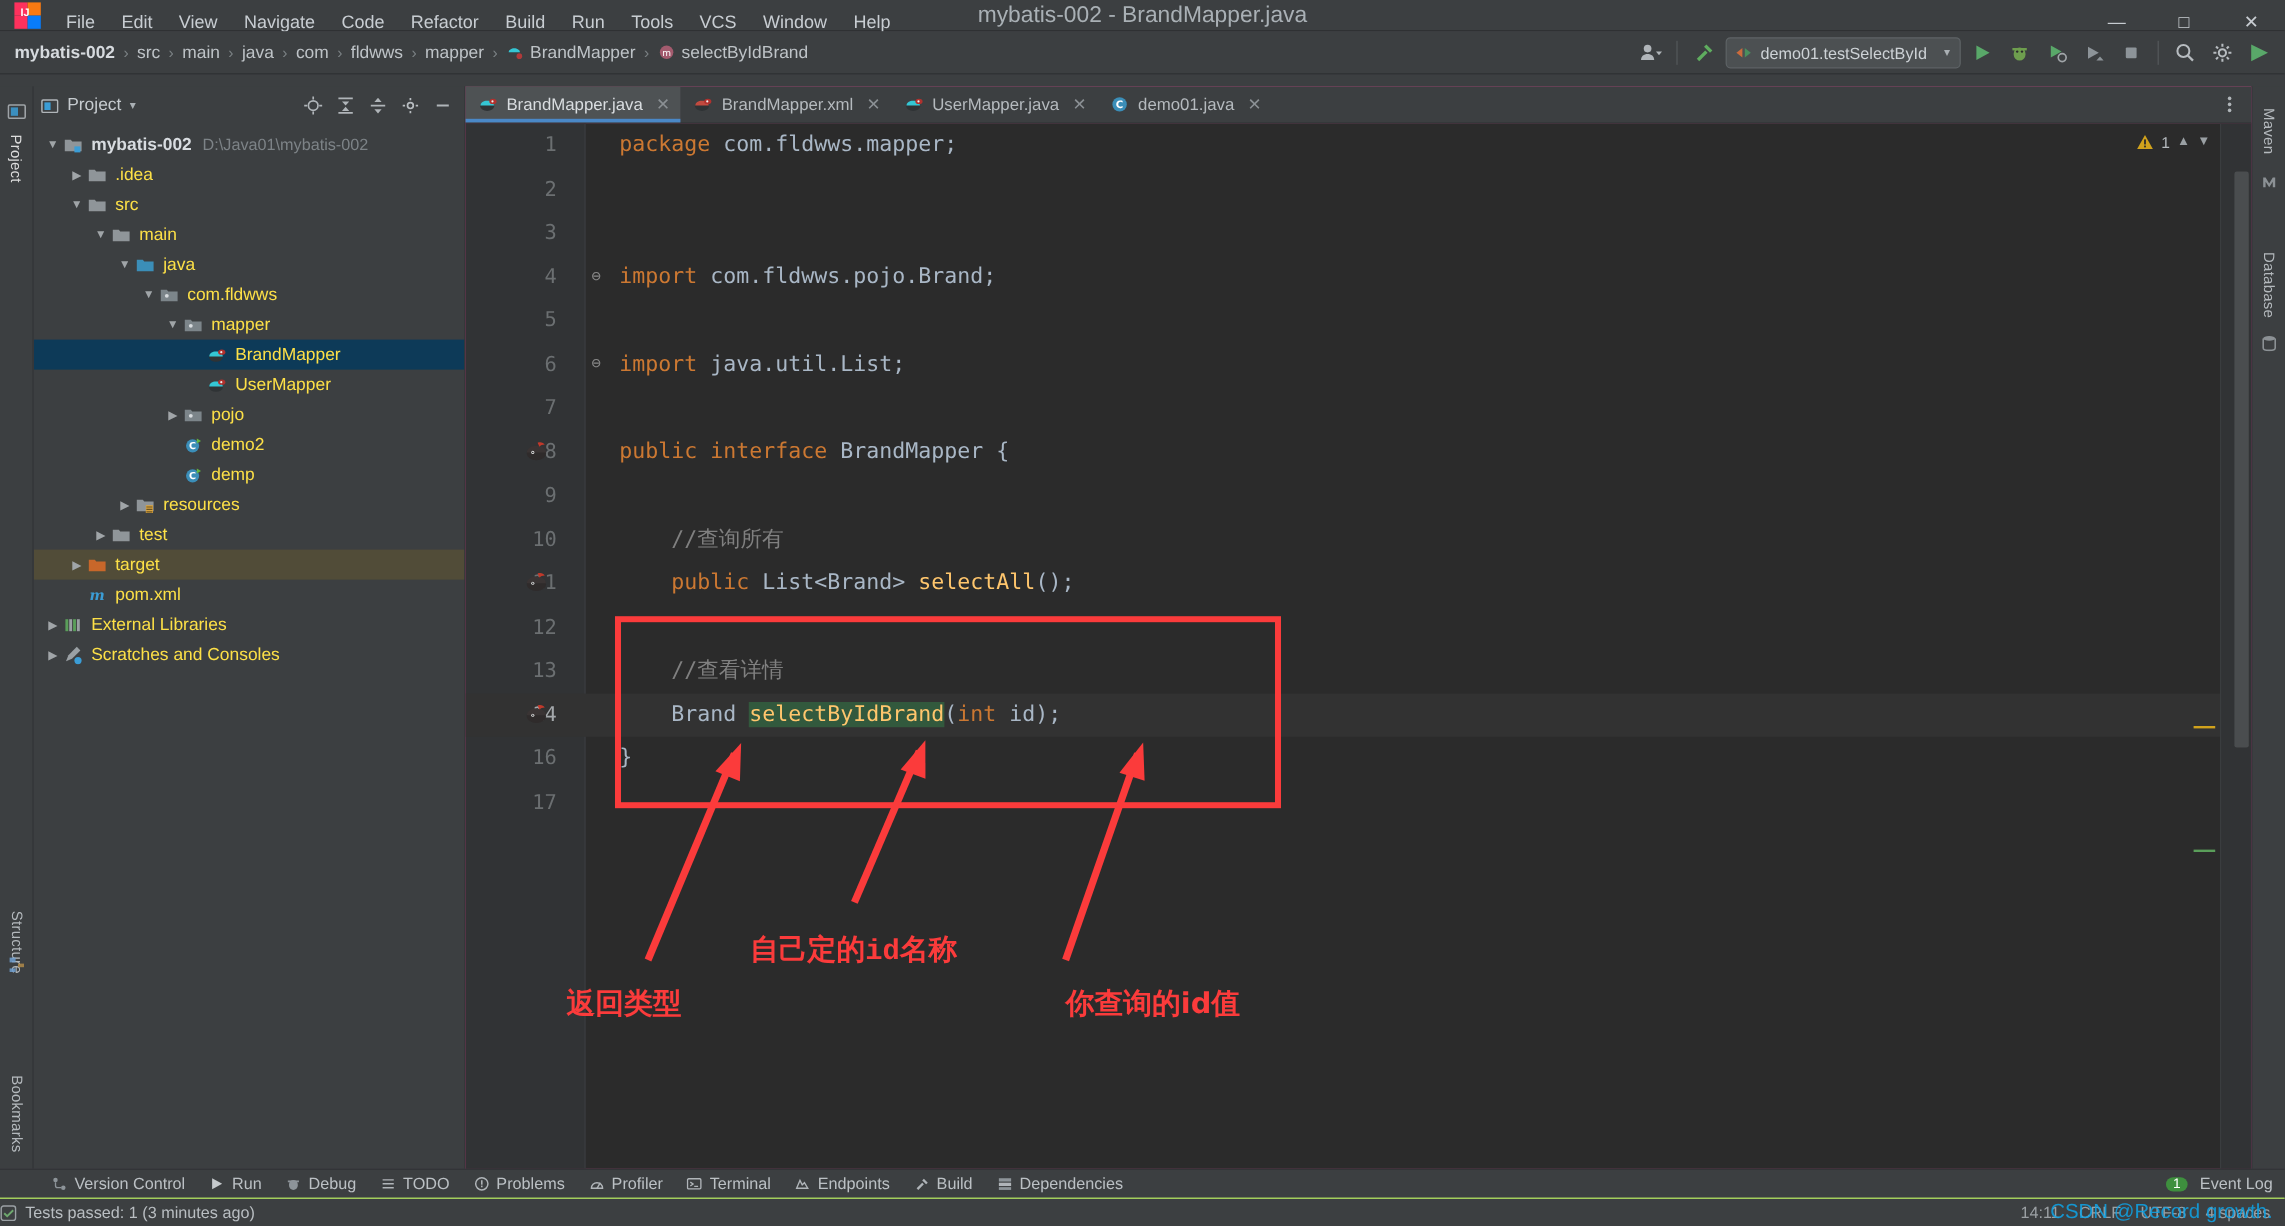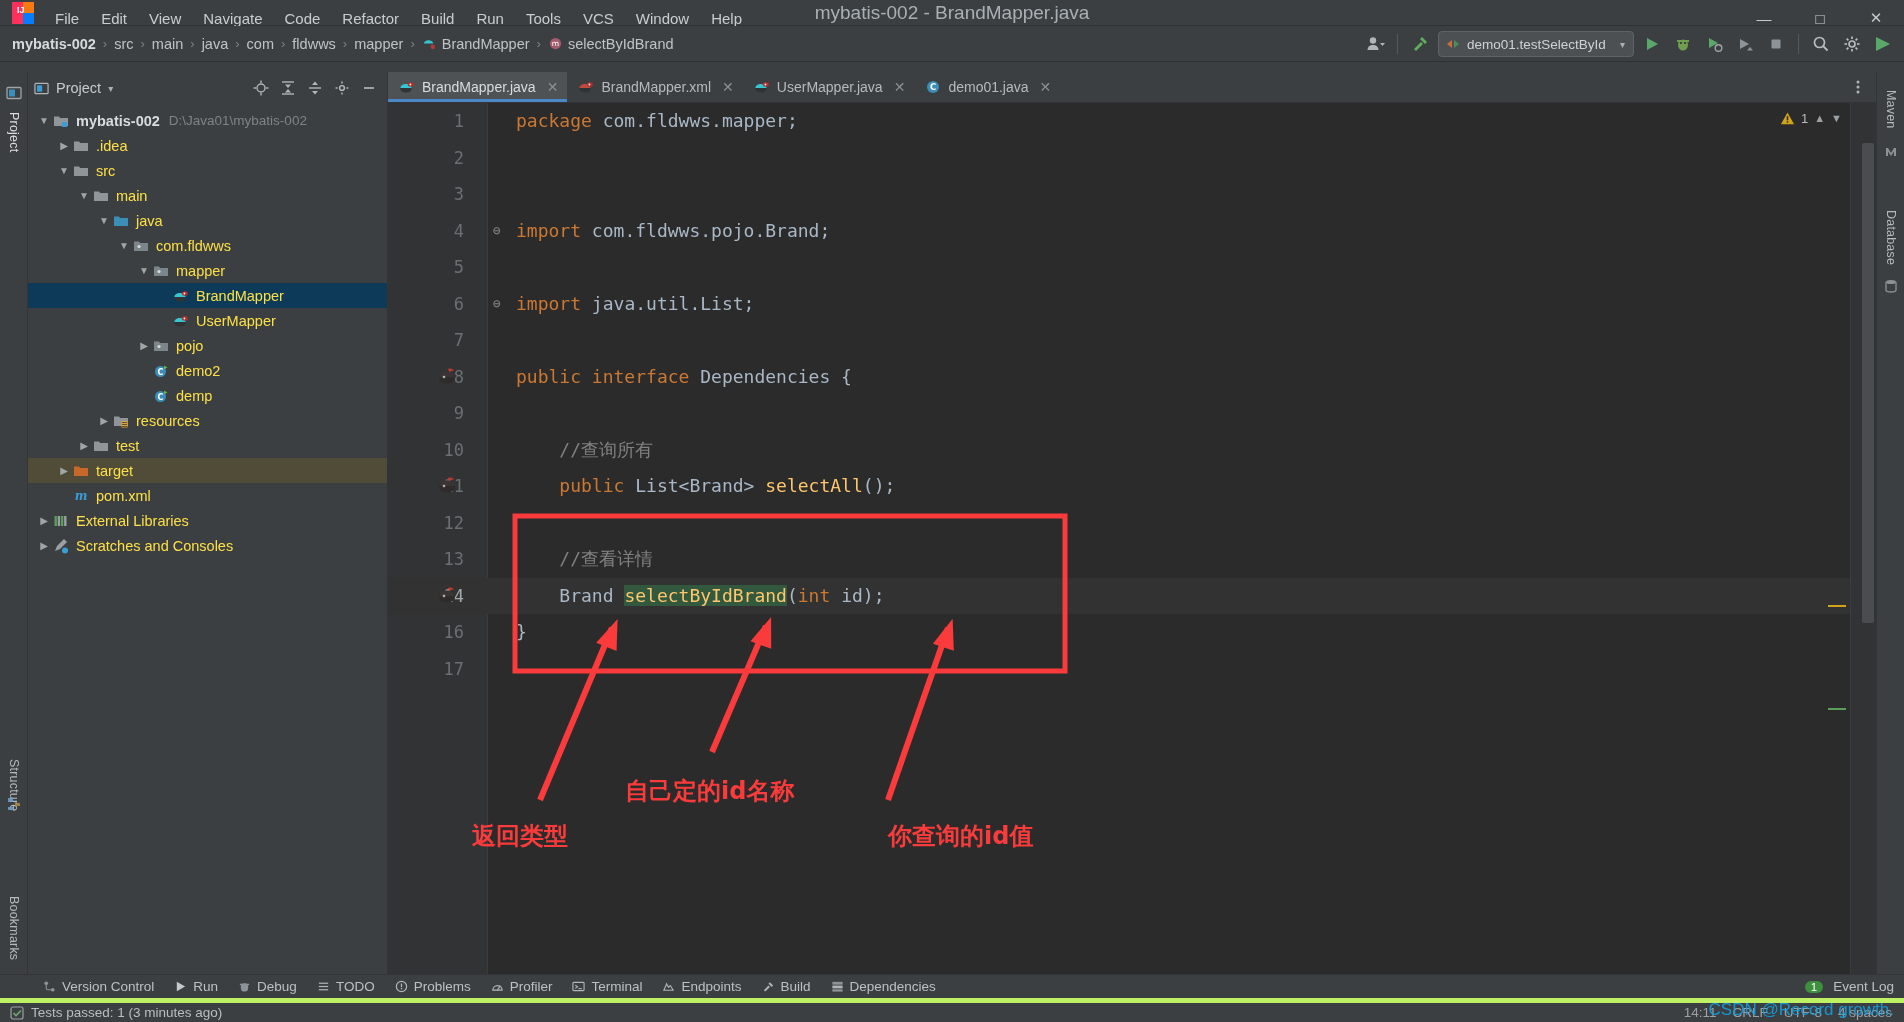--- a/index.html
+++ b/index.html
@@ -143,22 +143,22 @@
     position:absolute; left:0;right:0;bottom:24px; height:24px;
     background:#3c3f41; border-top:1px solid #323437;
     display:flex; align-items:center; gap:2px; padding-left:34px; font-size:13.5px; color:#bbc0c4;
   }
   .bb-item{ display:flex; align-items:center; gap:6px; padding:2px 9px; border-radius:3px;}
   .bb-right{ margin-left:auto; display:flex; align-items:center; gap:10px; padding-right:10px;}
   .badge{ background:#3e8f3e; color:#fff; border-radius:9px; padding:0px 6px; font-size:11.5px;}
 
   .statusbar{
     position:absolute; left:0;right:0;bottom:0; height:24px; background:#3c3f41;
-    display:flex; align-items:center; padding-left:10px; font-size:13.5px; color:#b9bec2;
-    border-top:5px solid #bef264;
+    display:flex; align-items:center; font-size:13.5px; color:#b9bec2;
+    border-top:1px solid #bef264;
   }
   .sb-right{ margin-left:auto; display:flex; align-items:center; gap:16px; padding-right:12px; color:#9ba0a4;}
   .watermark{ position:absolute; right:10px; bottom:2px; font-size:17px; color:#0ea5e9; opacity:.85;
     font-family:"Liberation Sans",sans-serif;}
   svg{display:block;}
 </style>
 </head>
 <body>
 
 <div id="app">
@@ -689,21 +689,21 @@
               <span class="lnum">8</span>
               <span class="gicon">
                 <svg width="22" height="20" viewBox="0 0 22 20">
                   <ellipse cx="11" cy="12" rx="8" ry="5.5" fill="#2f2b2b"></ellipse>
                   <path d="M3 11c0-3.2 3.6-5.6 8-5.6s8 2.4 8 5.6" fill="#3a3434"></path>
                   <path d="M12 3c2.5-1 5 0 6 1.5-2 0-3.5.6-4.5 1.8z" fill="#c0392b"></path>
                   <circle cx="8" cy="11" r="1.3" fill="#d8d8d8"></circle>
                   <circle cx="8" cy="11" r="0.6" fill="#222"></circle>
                 </svg>
               </span>
-              <span class="ctext"><span class="kw">public interface</span><span class="typ"> Dependencies {</span></span>
+              <span class="ctext"><span class="kw">public interface</span><span class="typ"> BrandMapper {</span></span>
             </div>
             <div class="cline">
               <span class="lnum">9</span>
               <span class="ctext"></span>
             </div>
             <div class="cline">
               <span class="lnum">10</span>
               <span class="ctext"><span class="cmt">    //查询所有</span></span>
             </div>
             <div class="cline">
@@ -799,21 +799,21 @@
       <g>
         <line x1="712" y1="752" x2="766" y2="626" stroke="#fb3b3b" stroke-width="6"></line>
         <polygon points="766,616 755,646 777,646" fill="#fb3b3b" transform="rotate(20 766,631)"></polygon>
       </g>
 
       <g>
         <line x1="888" y1="800" x2="948" y2="628" stroke="#fb3b3b" stroke-width="6"></line>
         <polygon points="948,618 937,648 959,648" fill="#fb3b3b" transform="rotate(18 948,633)"></polygon>
       </g>
     </svg>
-    <div class="anno-txt" id="anno0" style="left: 625px; top: 775px;">自己定的id名称</div>
+    <div class="anno-txt" id="anno0" style="left: 625px; top: 775px; font-family: Liberation Mono, monospace;">自己定的id名称</div>
     <div class="anno-txt" id="anno1" style="left: 472px; top: 820px;">返回类型</div>
     <div class="anno-txt" id="anno2" style="left: 888px; top: 820px;">你查询的id值</div>
   </div>
 
   <div class="bottombar" id="bottombar">
       <div class="bb-item">
         <span>
           <svg width="13" height="13" viewBox="0 0 14 14">
             <circle cx="3.5" cy="3.5" r="2" fill="#8d9499"></circle>
             <circle cx="10.5" cy="10.5" r="2" fill="#8d9499"></circle>

